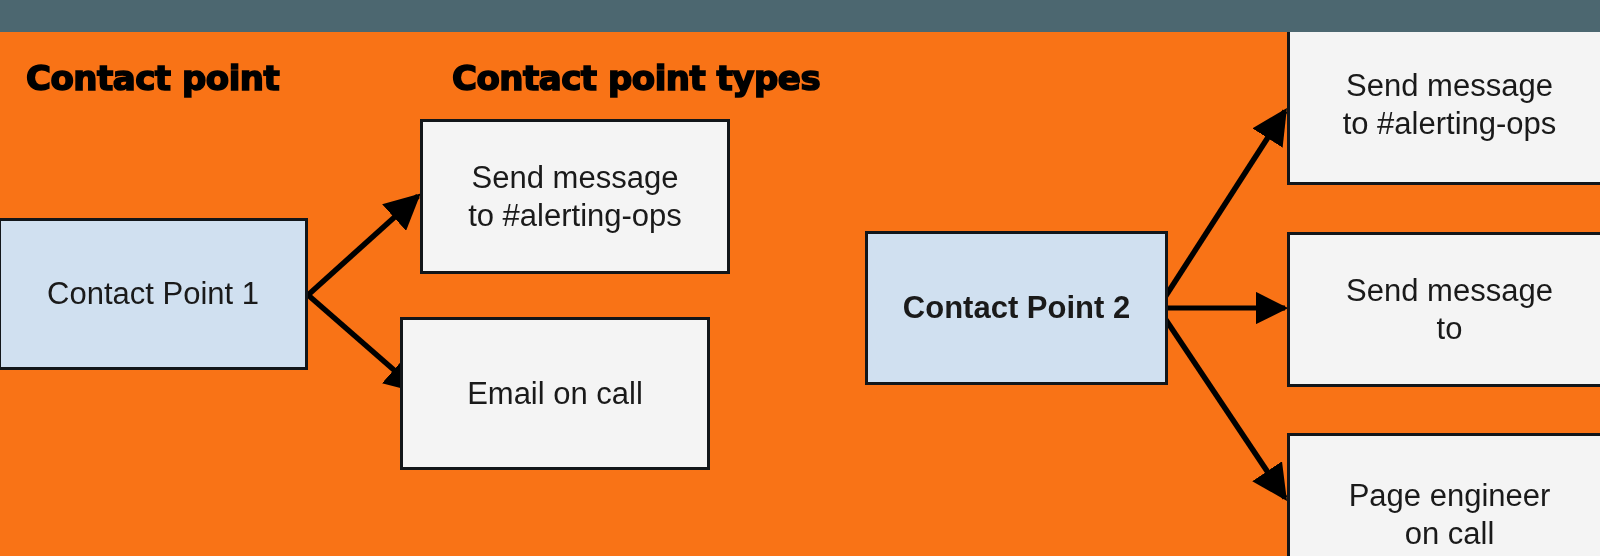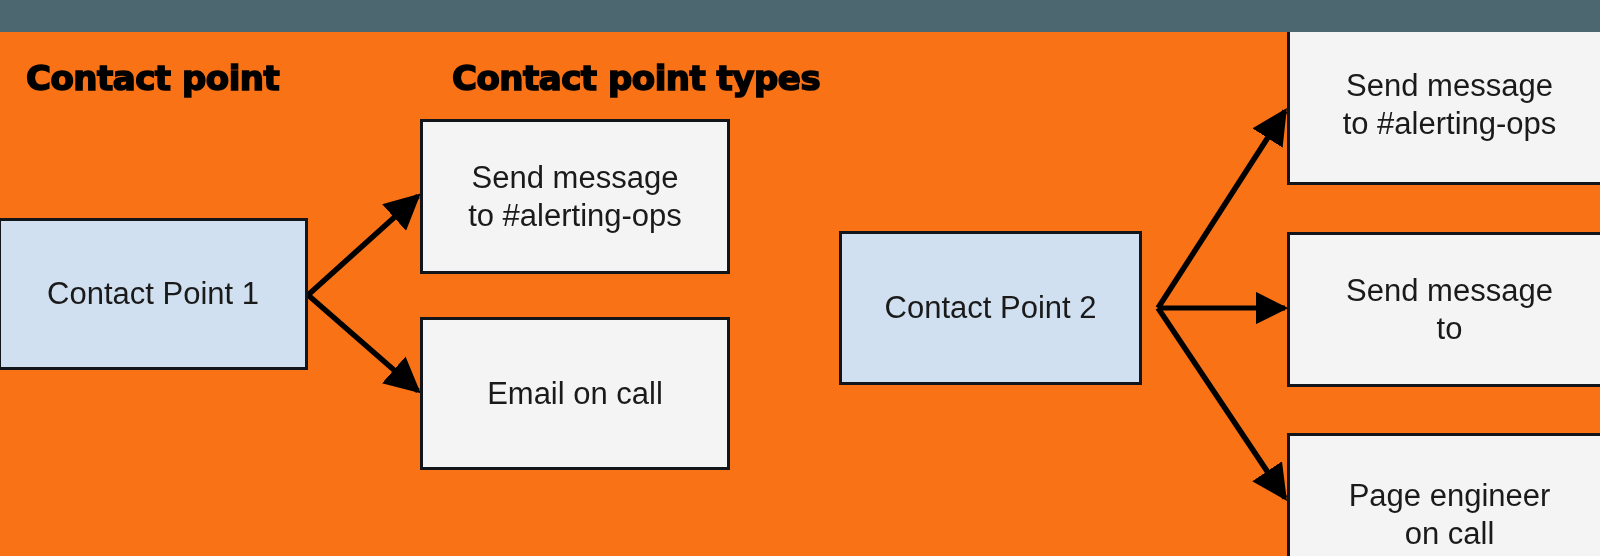--- a/index.html
+++ b/index.html
@@ -83,27 +83,27 @@
     <span class="node-label">Contact Point 1</span>
   </div>
 
   <div class="node grey" style="left:420px; top:87px; width:310px; height:155px;">
     <span>
       <span class="node-label">Send message</span>
       <span class="node-label">to #alerting-ops</span>
     </span>
   </div>
 
-  <div class="node grey" style="left:420px; top:285px; width:310px; height:153px;">
+  <div class="node grey" style="left:400px; top:285px; width:310px; height:153px;">
     <span>
       <span class="node-label">Email on call</span>
     </span>
   </div>
 
-  <div class="node blue" style="left:839px; top:199px; width:303px; height:154px;">
+  <div class="node blue" style="left:865px; top:199px; width:303px; height:154px;font-weight:bold;">
     <span class="node-label">Contact Point 2</span>
   </div>
 
   <div class="node grey" style="left:1287px; top:-8px; width:325px; height:161px;">
     <span>
       <span class="node-label">Send message</span>
       <span class="node-label">to #alerting-ops</span>
     </span>
   </div>
 

